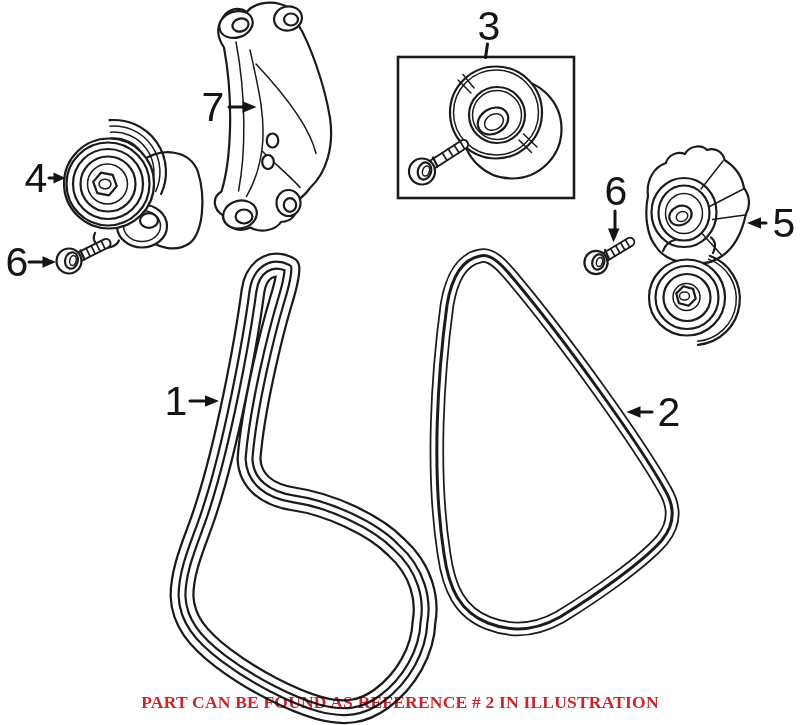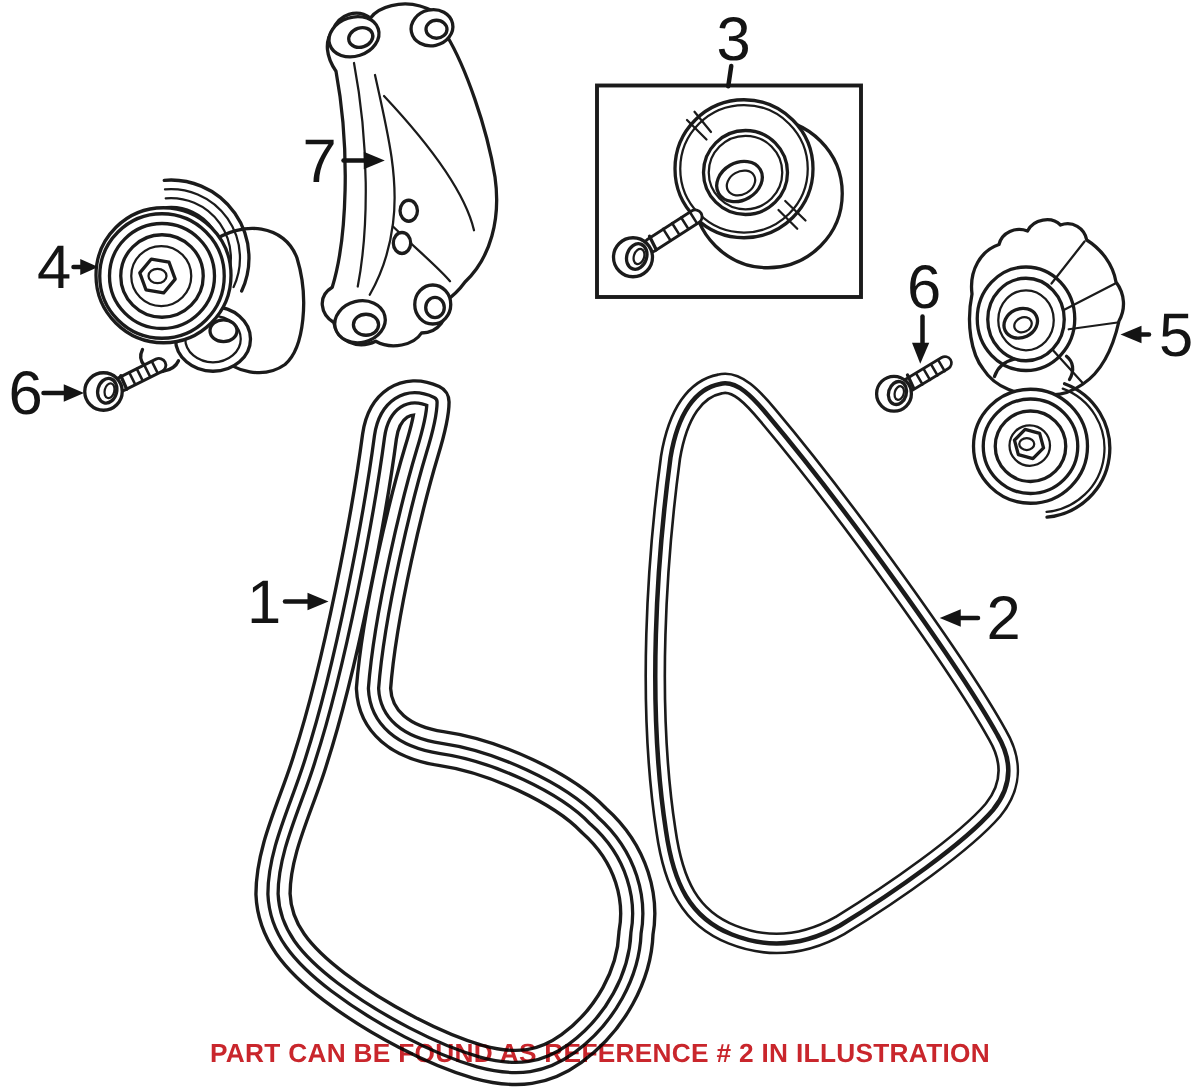--- a/index.html
+++ b/index.html
@@ -22,21 +22,21 @@
   
   .bso{fill:none;stroke:#1b1b1b;stroke-width:11;stroke-linecap:round;}
   .bsi{fill:none;stroke:#ffffff;stroke-width:7.2;stroke-linecap:round;}
   .tick{fill:none;stroke:#1b1b1b;stroke-width:1.7;stroke-linecap:round;}
   
   .aline{stroke:#141414;stroke-width:3;stroke-linecap:round;}
   .ahead{fill:#141414;stroke:none;}
   .lbl{font-family:"Liberation Sans",sans-serif;font-size:41px;fill:#141414;}
   #note{position:absolute;left:0;top:692px;width:100%;text-align:center;z-index:3;
         font-weight:bold;font-size:17.5px;letter-spacing:.2px;color:#c9262c;
-        mix-blend-mode:multiply;}
+        mix-blend-mode:multiply;font-family:Liberation Serif, serif;}
 </style>
 </head>
 <body>
 
 <div id="stage">
 
   <div id="note">PART CAN BE FOUND AS REFERENCE # 2 IN ILLUSTRATION</div>
 
   <svg width="800" height="725" viewBox="0 0 800 725">
 

